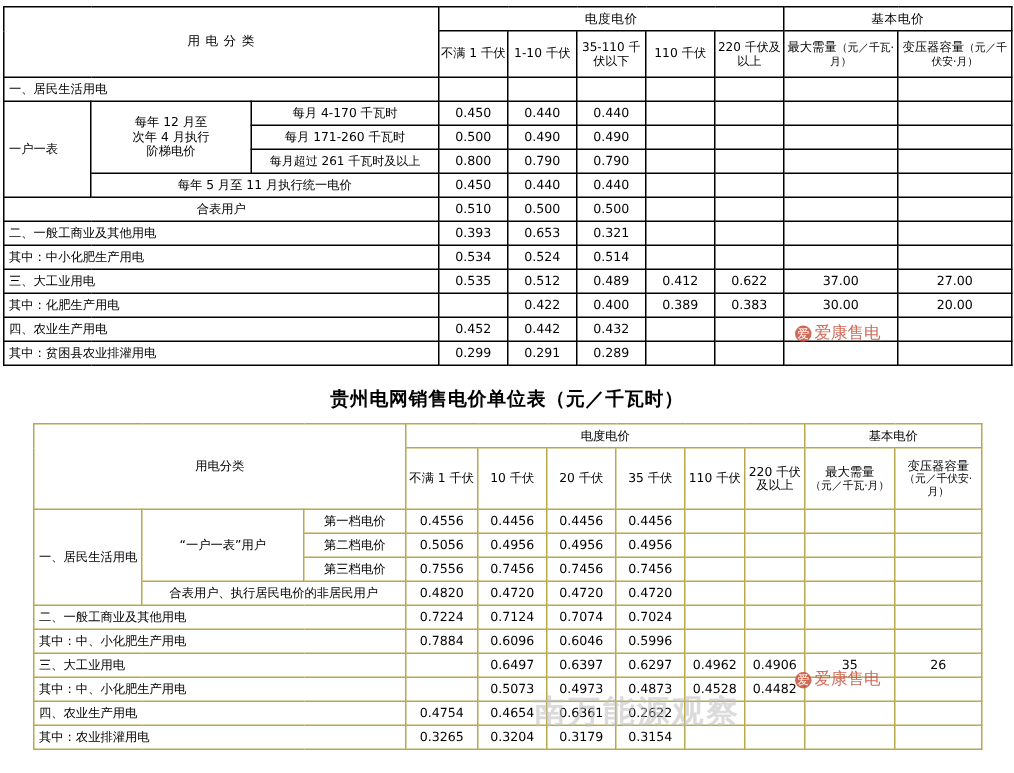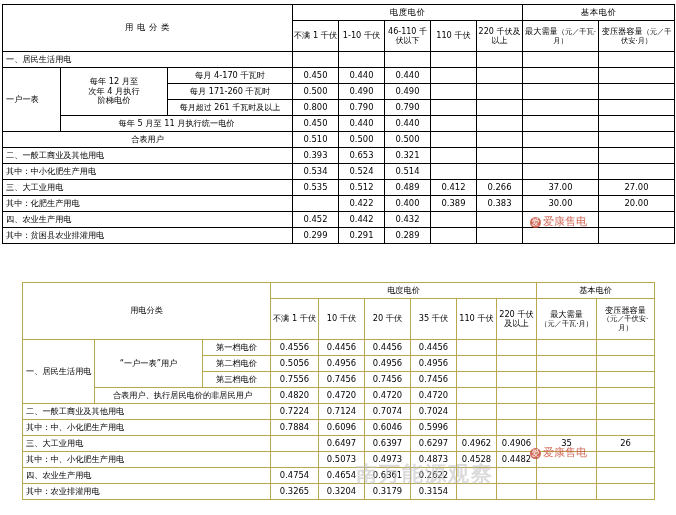--- a/index.html
+++ b/index.html
@@ -57,21 +57,21 @@
     </colgroup>
     <tbody>
       <tr>
         <td class="hdr" colspan="3" rowspan="2">用 电 分 类</td>
         <td class="hdr" colspan="5">电度电价</td>
         <td class="hdr" colspan="2">基本电价</td>
       </tr>
       <tr>
         <td style="height:30px">不满 1 千伏</td>
         <td>1-10 千伏</td>
-        <td class="sub">46-110 千伏以下</td>
+        <td class="sub">35-110 千伏以下</td>
         <td>110 千伏</td>
         <td class="sub">220 千伏及以上</td>
         <td>
           <span>最大需量</span><span class="unit">（元／千瓦·月）</span>
         </td>
         <td>
           <span>变压器容量</span><span class="unit">（元／千伏安·月）</span>
         </td>
       </tr>
 
@@ -164,21 +164,21 @@
         <td class="num"></td>
         <td class="num"></td>
         <td class="num"></td>
       </tr>
       <tr>
         <td class="cat" colspan="3">三、大工业用电</td>
         <td class="num">0.535</td>
         <td class="num">0.512</td>
         <td class="num">0.489</td>
         <td class="num">0.412</td>
-        <td class="num">0.266</td>
+        <td class="num">0.622</td>
         <td class="num">37.00</td>
         <td class="num">27.00</td>
       </tr>
       <tr>
         <td class="cat" colspan="3">其中：化肥生产用电</td>
         <td class="num"></td>
         <td class="num">0.422</td>
         <td class="num">0.400</td>
         <td class="num">0.389</td>
         <td class="num">0.383</td>
@@ -205,20 +205,21 @@
         <td class="num"></td>
         <td class="num"></td>
       </tr>
     </tbody>
   </table>
 
   <div class="wm" id="wm1">
     <span class="dot">爱</span><span>爱康售电</span>
   </div>
 
+  <div class="title" id="title1">贵州电网销售电价单位表（元／千瓦时）</div>
 
   <table class="t" id="tbl2">
     <colgroup>
       <col style="width:72px">
         <col style="width:108px">
         <col style="width:68px">
       <col style="width:48px">
         <col style="width:46px">
         <col style="width:46px">
         <col style="width:46px">

